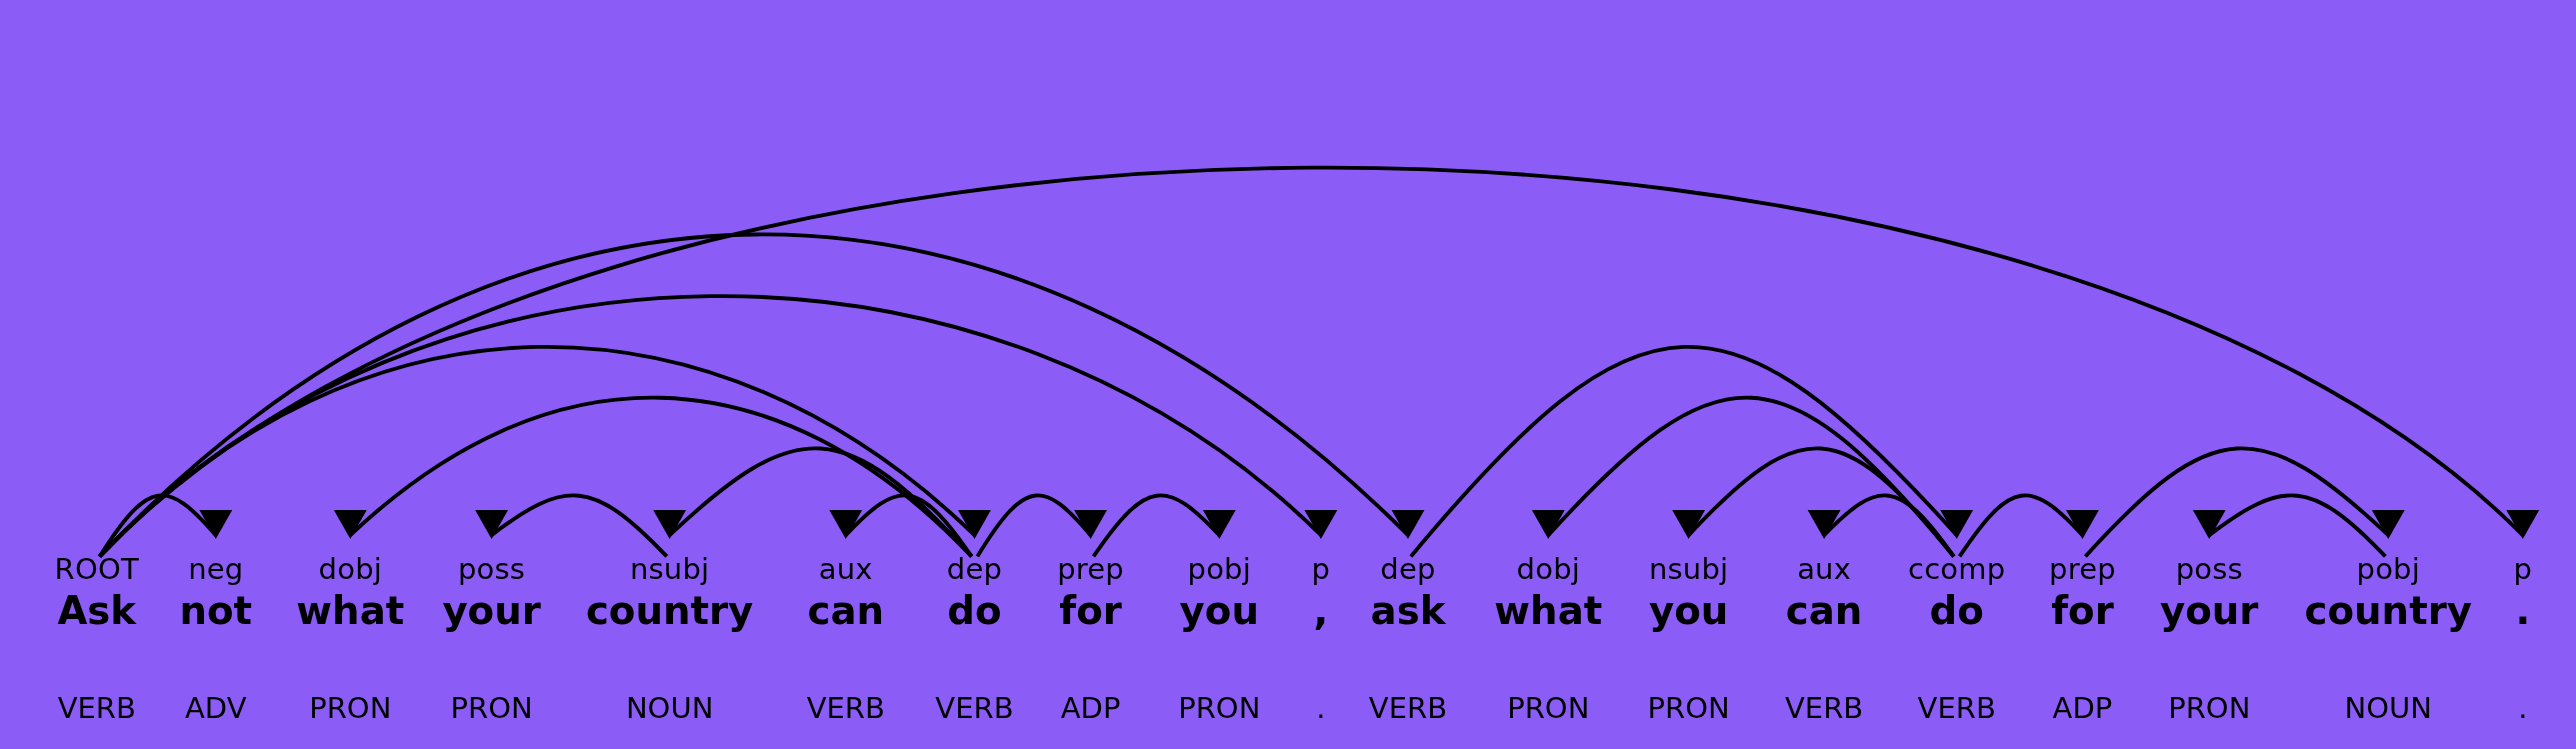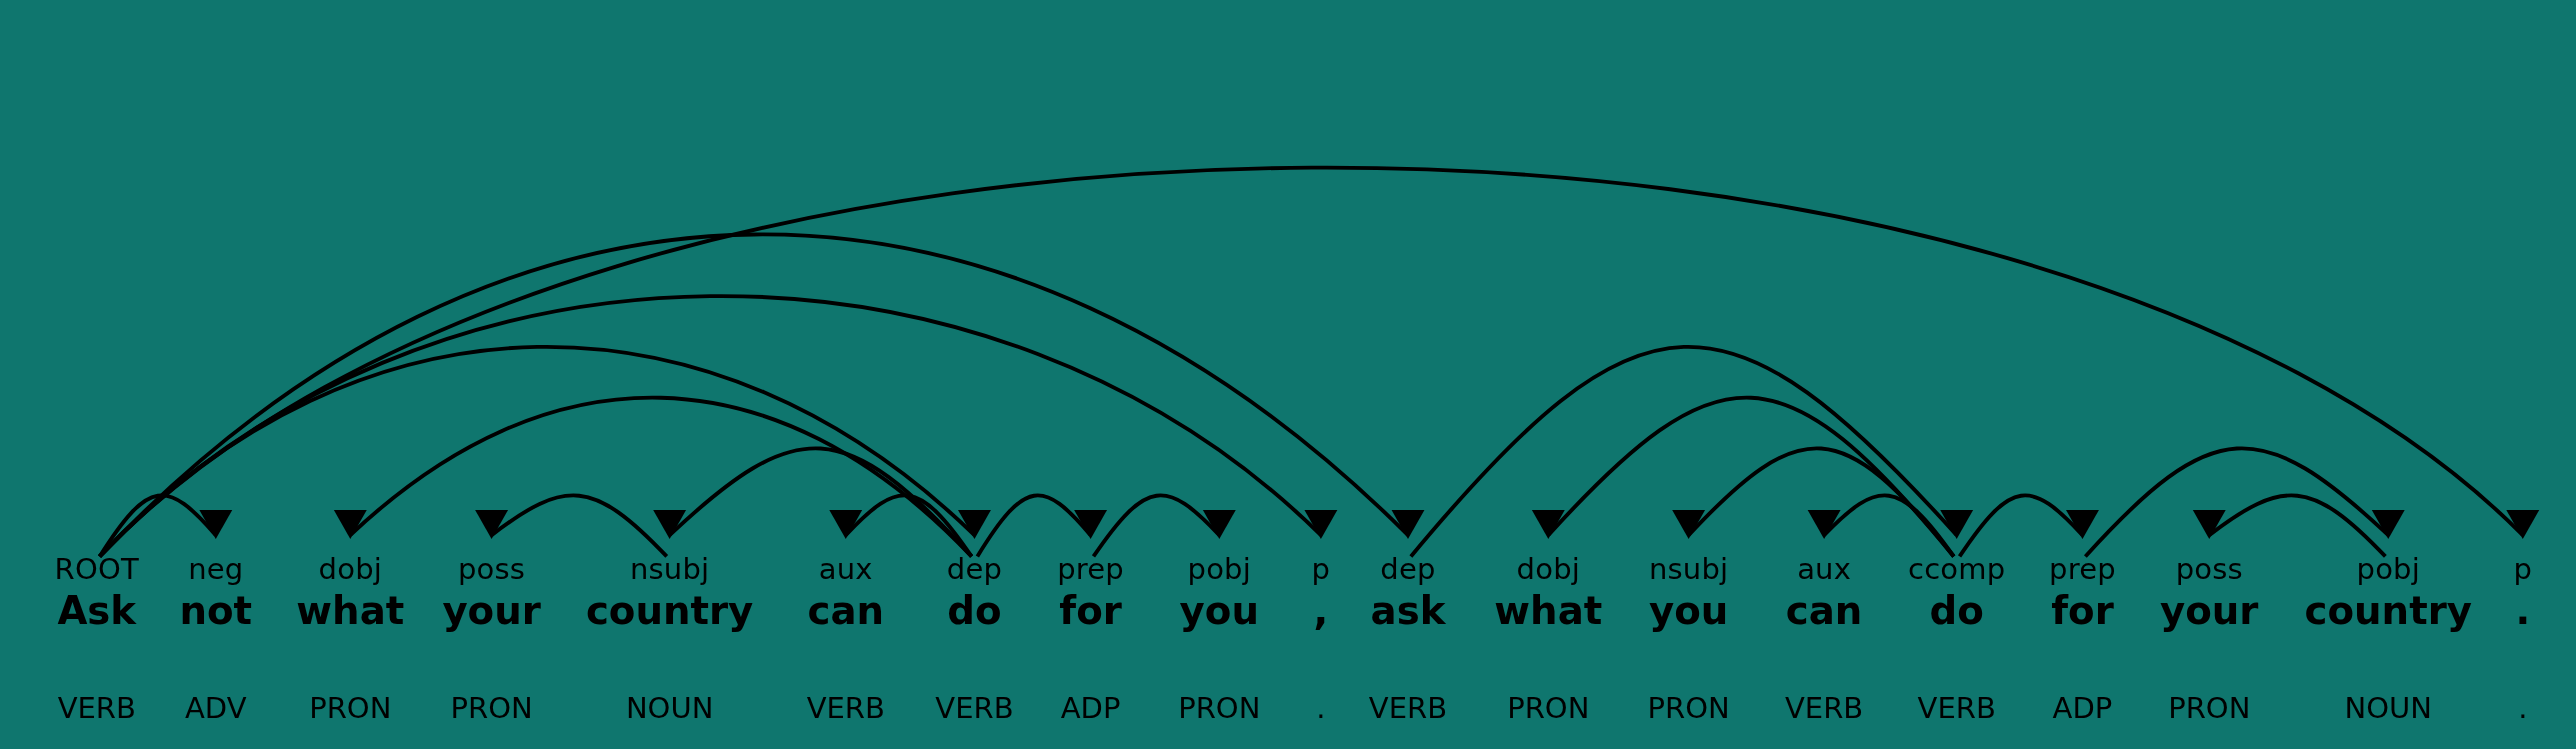--- a/index.html
+++ b/index.html
@@ -8,21 +8,21 @@
     background: #ffffff;
   }
   body {
     font-family: "DejaVu Sans", "Liberation Sans", sans-serif;
     color: #000000;
   }
   #stage {
     position: relative;
     width: 2576px;
     height: 750px;
-    background: #0f766e;
+    background: #8b5cf6;
     overflow: hidden;
   }
   svg#parse-svg {
     position: absolute;
     left: 0;
     top: 0;
     width: 2576px;
     height: 750px;
     display: block;
   }

